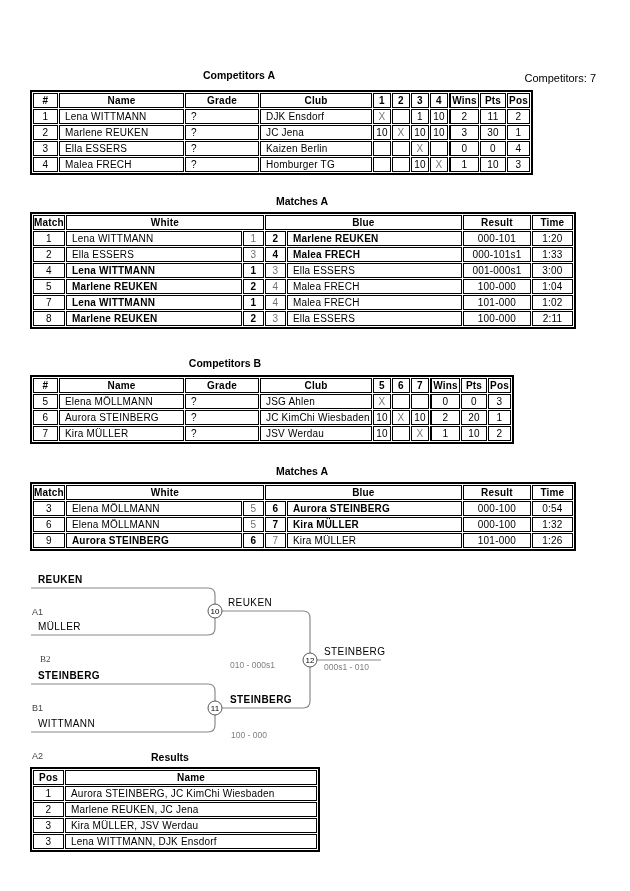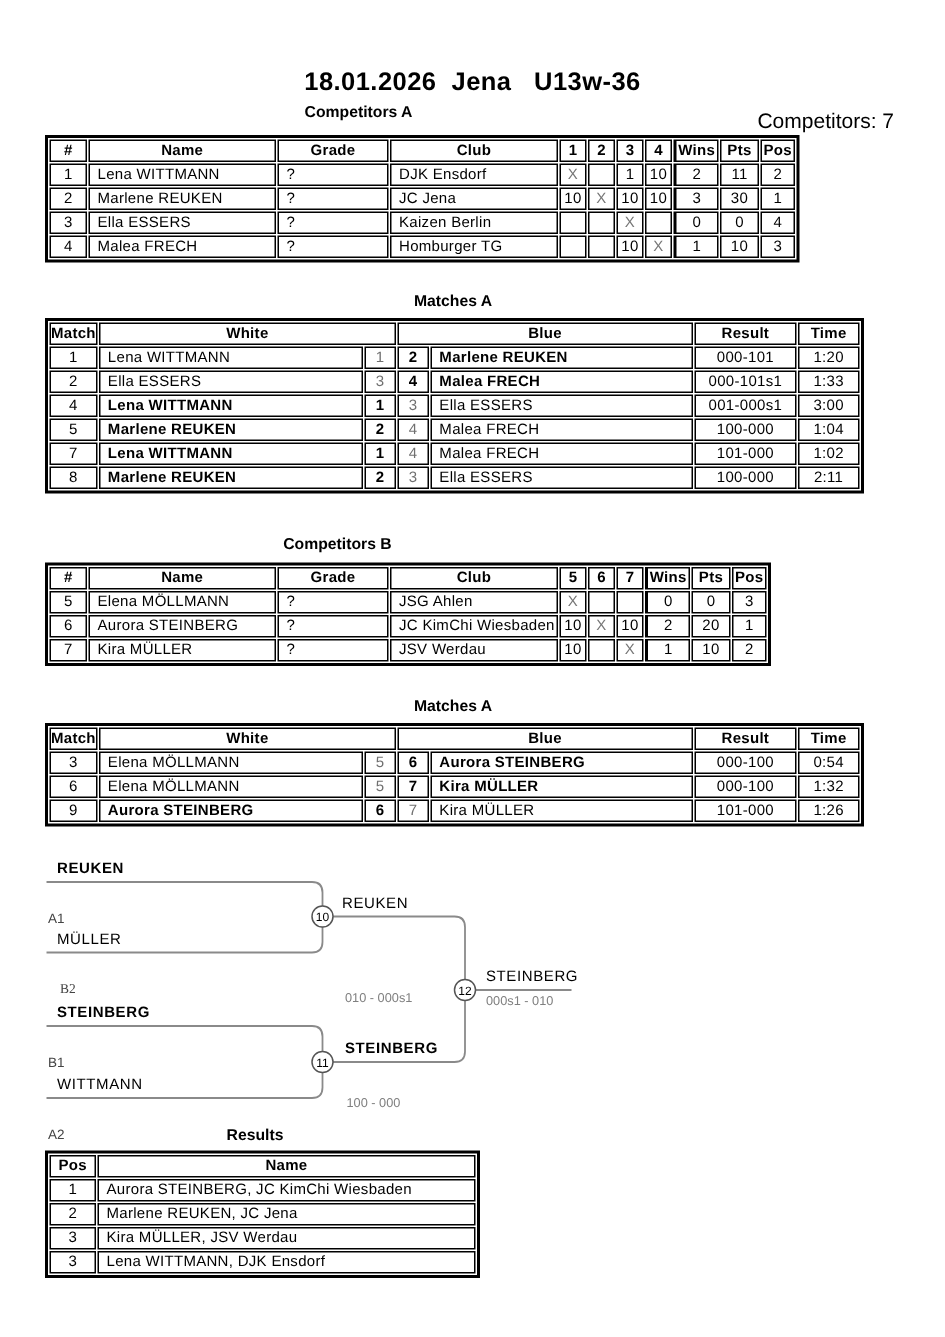--- a/index.html
+++ b/index.html
@@ -3,21 +3,21 @@
 <meta charset="utf-8">
 <style>
   html,body{margin:0;padding:0;background:#fff;}
   #page{
     position:relative;width:630px;height:891px;background:#fff;
     font-family:"Liberation Sans","DejaVu Sans",sans-serif;color:#000;overflow:hidden;
   }
   .abs{position:absolute;}
   #title{top:45px;left:0;width:630px;text-align:center;font-size:17px;font-weight:bold;white-space:pre;letter-spacing:.3px;}
   .section-heading{font-size:10.5px;font-weight:bold;transform:translateX(-50%);white-space:nowrap;}
-  #competitors-count{top:72px;right:34px;font-size:14px;}
+  #competitors-count{top:72px;right:34px;font-size:11px;}
 
   table{border-collapse:separate;border-spacing:1px;border:2px solid #000;table-layout:fixed;background:#fff;}
   td,th{border:1px solid #000;box-sizing:border-box;height:15px;font-size:10px;letter-spacing:.2px;
         padding:0;overflow:hidden;white-space:nowrap;vertical-align:middle;}
   th{font-weight:bold;text-align:center;}
   td{text-align:center;}
   td.l{text-align:left;padding-left:5px;}
   .thickl{border-left:2px solid #000;}
   td.xcell{color:#777;}
   .wnum,.bnum{color:#707070;}
@@ -31,21 +31,20 @@
   .bk-code{position:absolute;font-size:9px;color:#444;white-space:nowrap;margin-top:18px;}
   .bk-result{position:absolute;font-size:8.5px;color:#808080;white-space:nowrap;}
   .bold{font-weight:bold;}
   .circle-num{font-size:8px;fill:#000;}
 </style>
 </head>
 <body>
 
 <div id="page">
 
-  <div id="title" class="abs">18.01.2026  Jena   U13w-36</div>
   <div class="abs section-heading" style="top:69px;left:239px;">Competitors A</div>
   <div id="competitors-count" class="abs">Competitors: 7</div>
 
   <table class="abs" style="top:90px;left:30px;">
     <colgroup>
         <col style="width:25px">
         <col style="width:125px">
         <col style="width:74px">
         <col style="width:112px">
         <col style="width:18px">

